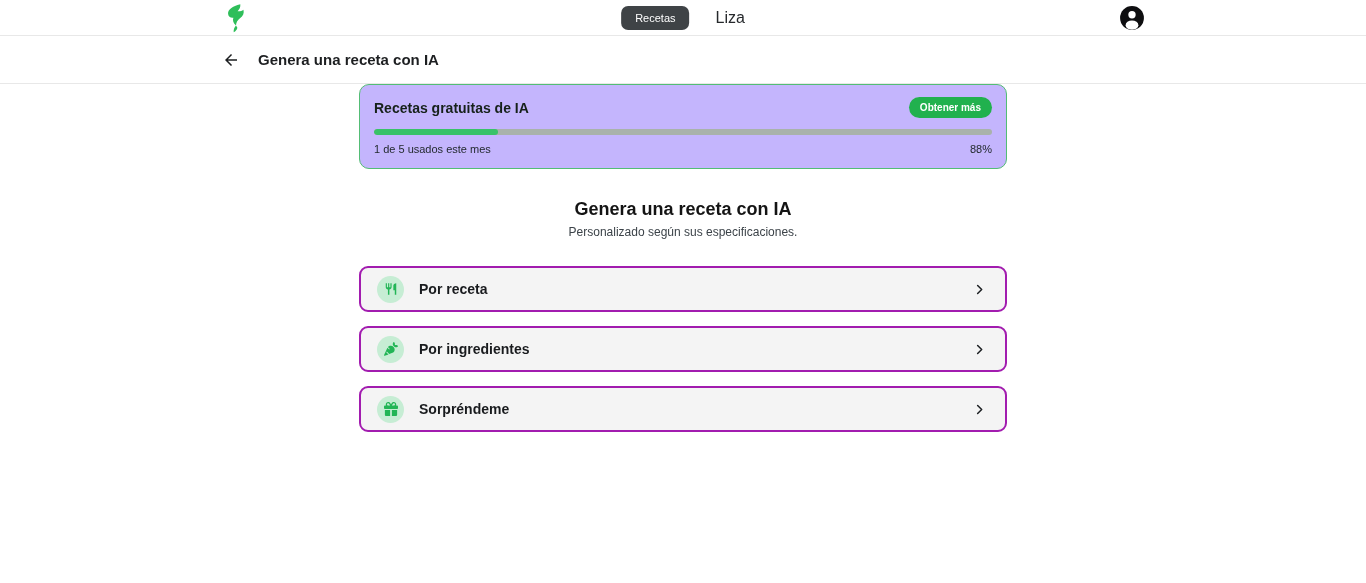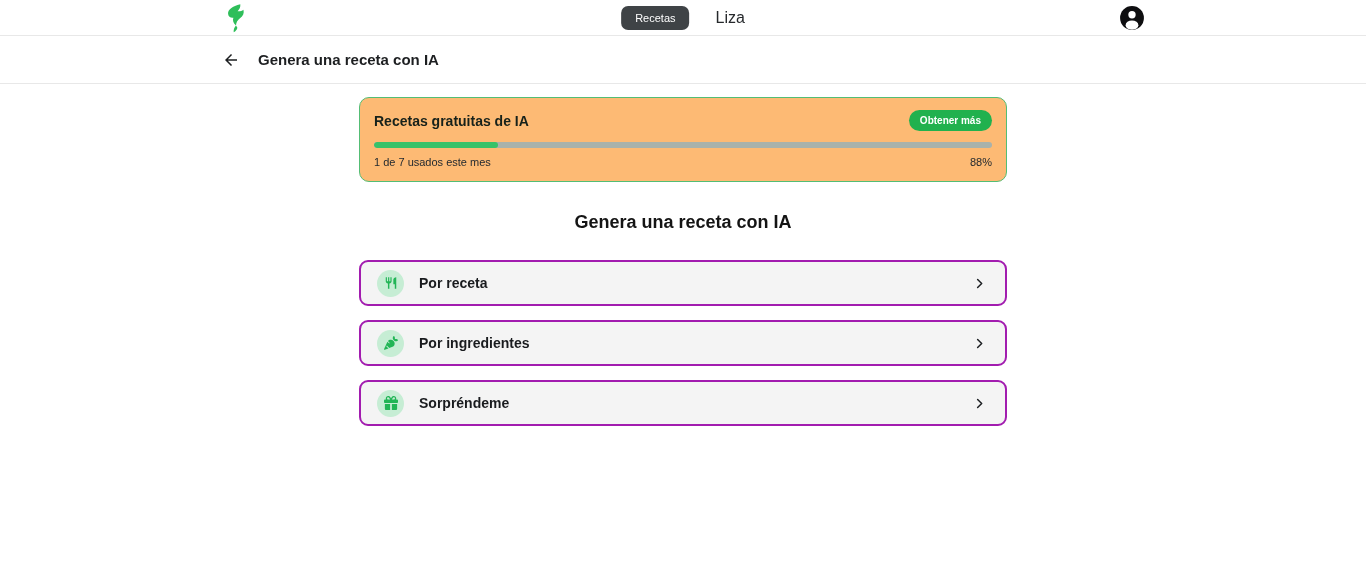--- a/index.html
+++ b/index.html
@@ -22,21 +22,21 @@
   .subheader { height: 48px; background: #fff; border-bottom: 1px solid #e8e8e8; }
   .sub-inner { width: 944px; height: 100%; margin: 0 auto; display: flex;
     align-items: center; gap: 17px; padding: 0 10px; }
   .back-btn { background: none; border: none; cursor: pointer; display: grid; place-items: center;
     width: 20px; height: 20px; padding: 0; }
   .page-title { font-size: 15px; font-weight: 700; color: #1d1f21; }
 
   
   main { width: 648px; margin: 0 auto; }
 
-  .quota-card { margin-top: 13px; background: #fdba74; border: 1px solid #53bd75;
+  .quota-card { background: #c4b5fd; border: 1px solid #53bd75;
     border-radius: 10px; padding: 12px 14px 13px 14px; }
   .quota-top { display: flex; align-items: center; justify-content: space-between; }
   .quota-title { font-size: 14px; font-weight: 700; color: #16211a; }
   .pill-btn { background: #21b14e; border: none; color: #fff; font-family: inherit;
     font-size: 10px; font-weight: 700; padding: 5px 11px; border-radius: 999px; cursor: pointer; }
   .progress-track { margin-top: 11px; height: 6px; background: #a9b2ab; border-radius: 4px;
     overflow: hidden; position: relative; }
   .progress-fill { height: 100%; background: #38c268; border-radius: 4px; width: 0; }
   .quota-bottom { margin-top: 8px; display: flex; justify-content: space-between;
     font-size: 11px; color: #232a2f; }
@@ -98,26 +98,27 @@
 
   <section class="quota-card">
     <div class="quota-top">
       <h3 class="quota-title">Recetas gratuitas de IA</h3>
       <button class="pill-btn">Obtener más</button>
     </div>
     <div class="progress-track">
       <div class="progress-fill" style="width: 20%;"></div>
     </div>
     <div class="quota-bottom">
-      <span>1 de 7 usados este mes</span>
+      <span>1 de 5 usados este mes</span>
       <span>88%</span>
     </div>
   </section>
 
   <h1 class="main-heading">Genera una receta con IA</h1>
+  <p class="main-subheading">Personalizado según sus especificaciones.</p>
 
   <div class="options">
 
     <div class="option-card">
       <span class="icon-circle">
         <svg width="14" height="14" viewBox="0 0 24 24">
           <path fill="#22b556" d="M11 9H9V2H7v7H5V2H3v7c0 2.12 1.66 3.84 3.75 3.97V22h2.5v-9.03C11.34 12.84 13 11.12 13 9V2h-2v7zm5-3v8h2.5v8H21V2c-2.76 0-5 2.24-5 4z"></path>
         </svg>
       </span>
       <span class="option-label">Por receta</span>

